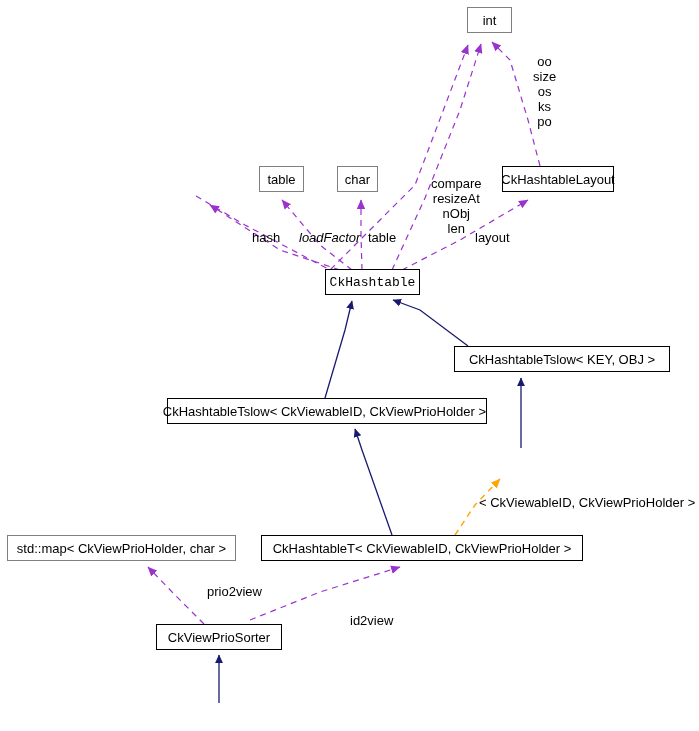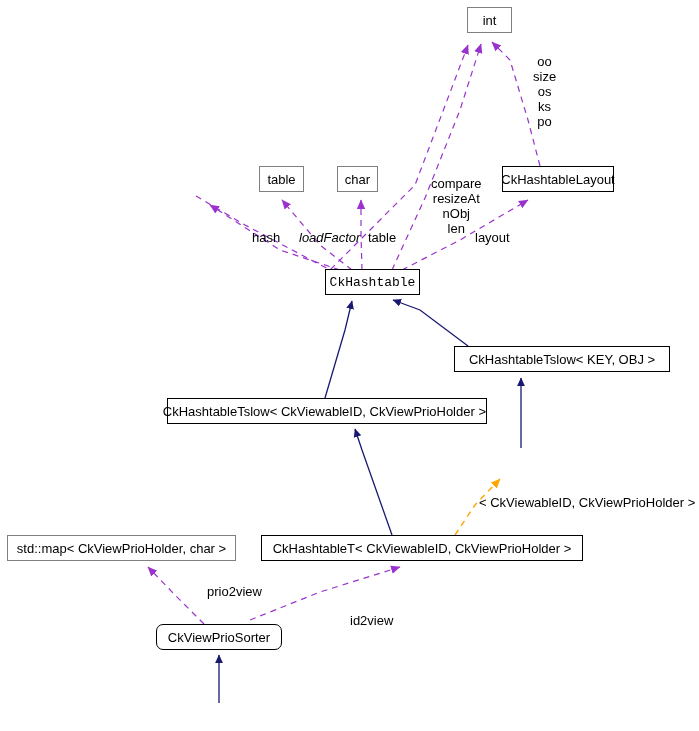--- a/index.html
+++ b/index.html
@@ -157,21 +157,21 @@
 
 
   <div class="node" style="left:7px; top:535px; width:229px;">
     <span>std::map&lt; CkViewPrioHolder, char &gt;</span>
   </div>
 
   <div class="node black" style="left:261px; top:535px; width:322px;">
     <span>CkHashtableT&lt; CkViewableID, CkViewPrioHolder &gt;</span>
   </div>
 
-  <div class="node black" style="left:156px; top:624px; width:126px;border-radius:7px;">
+  <div class="node black" style="left:156px; top:624px; width:126px;">
     <span>CkViewPrioSorter</span>
   </div>
 
 
   <div class="edge-label stacked" style="left:533px; top:54px;">
     <div>oo</div>
     <div>size</div>
     <div>os</div>
     <div>ks</div>
     <div>po</div>

